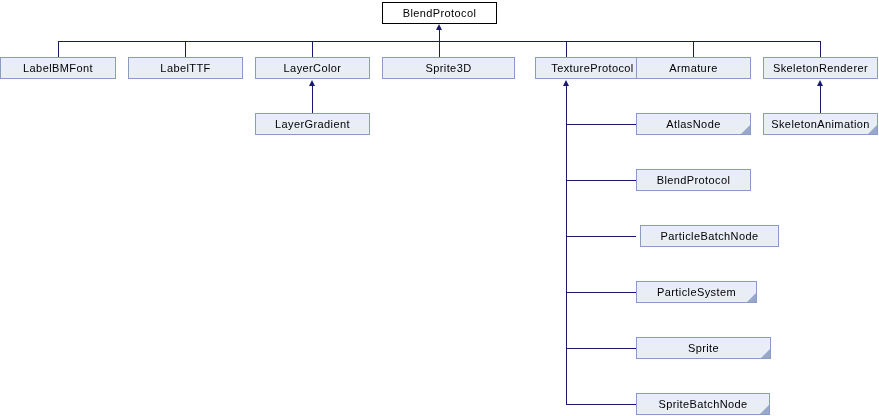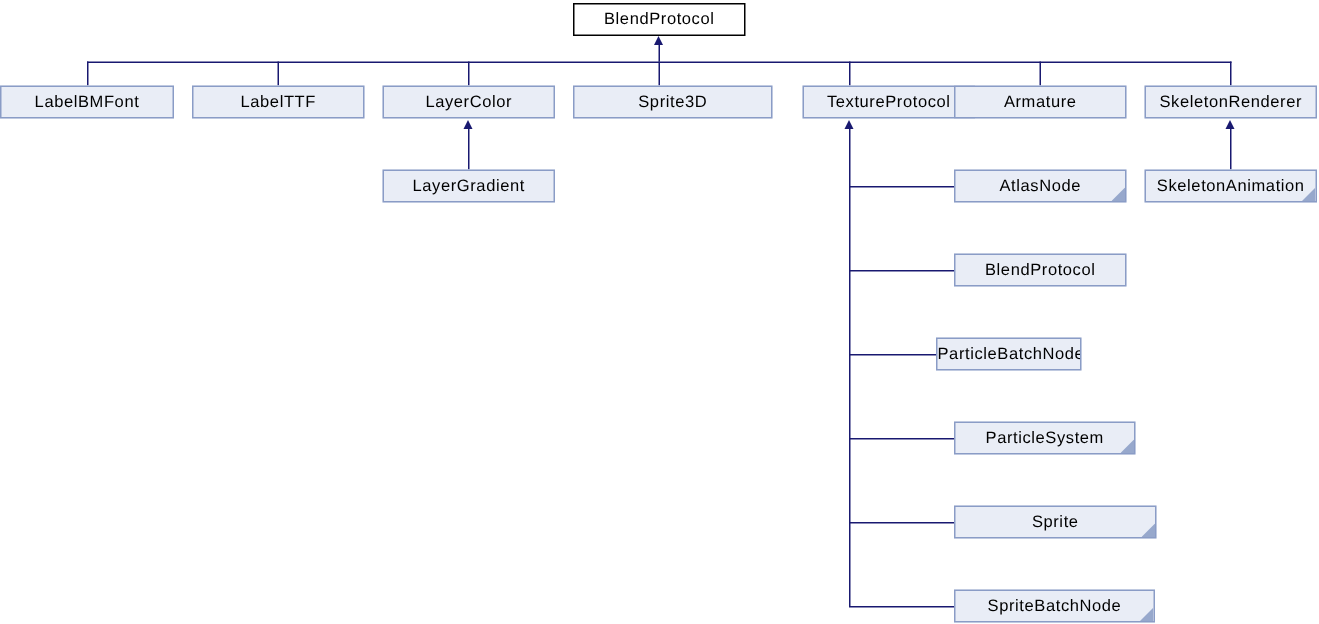--- a/index.html
+++ b/index.html
@@ -121,21 +121,21 @@
 
   <div class="node" style="left:636px;top:113px;width:115px">
     <span>AtlasNode</span>
     <svg class="fold" viewBox="0 0 9 9">
         <polygon points="9,0 9,9 0,9" fill="currentColor"></polygon>
       </svg>
   </div>
   <div class="node" style="left:636px;top:169px;width:115px">
     <span>BlendProtocol</span>
   </div>
-  <div class="node" style="left:624px;top:225px;width:97px">
+  <div class="node" style="left:640px;top:225px;width:139px">
     <span>ParticleBatchNode</span>
   </div>
   <div class="node" style="left:636px;top:281px;width:121px">
     <span>ParticleSystem</span>
     <svg class="fold" viewBox="0 0 9 9">
         <polygon points="9,0 9,9 0,9" fill="currentColor"></polygon>
       </svg>
   </div>
   <div class="node" style="left:636px;top:337px;width:135px">
     <span>Sprite</span>

